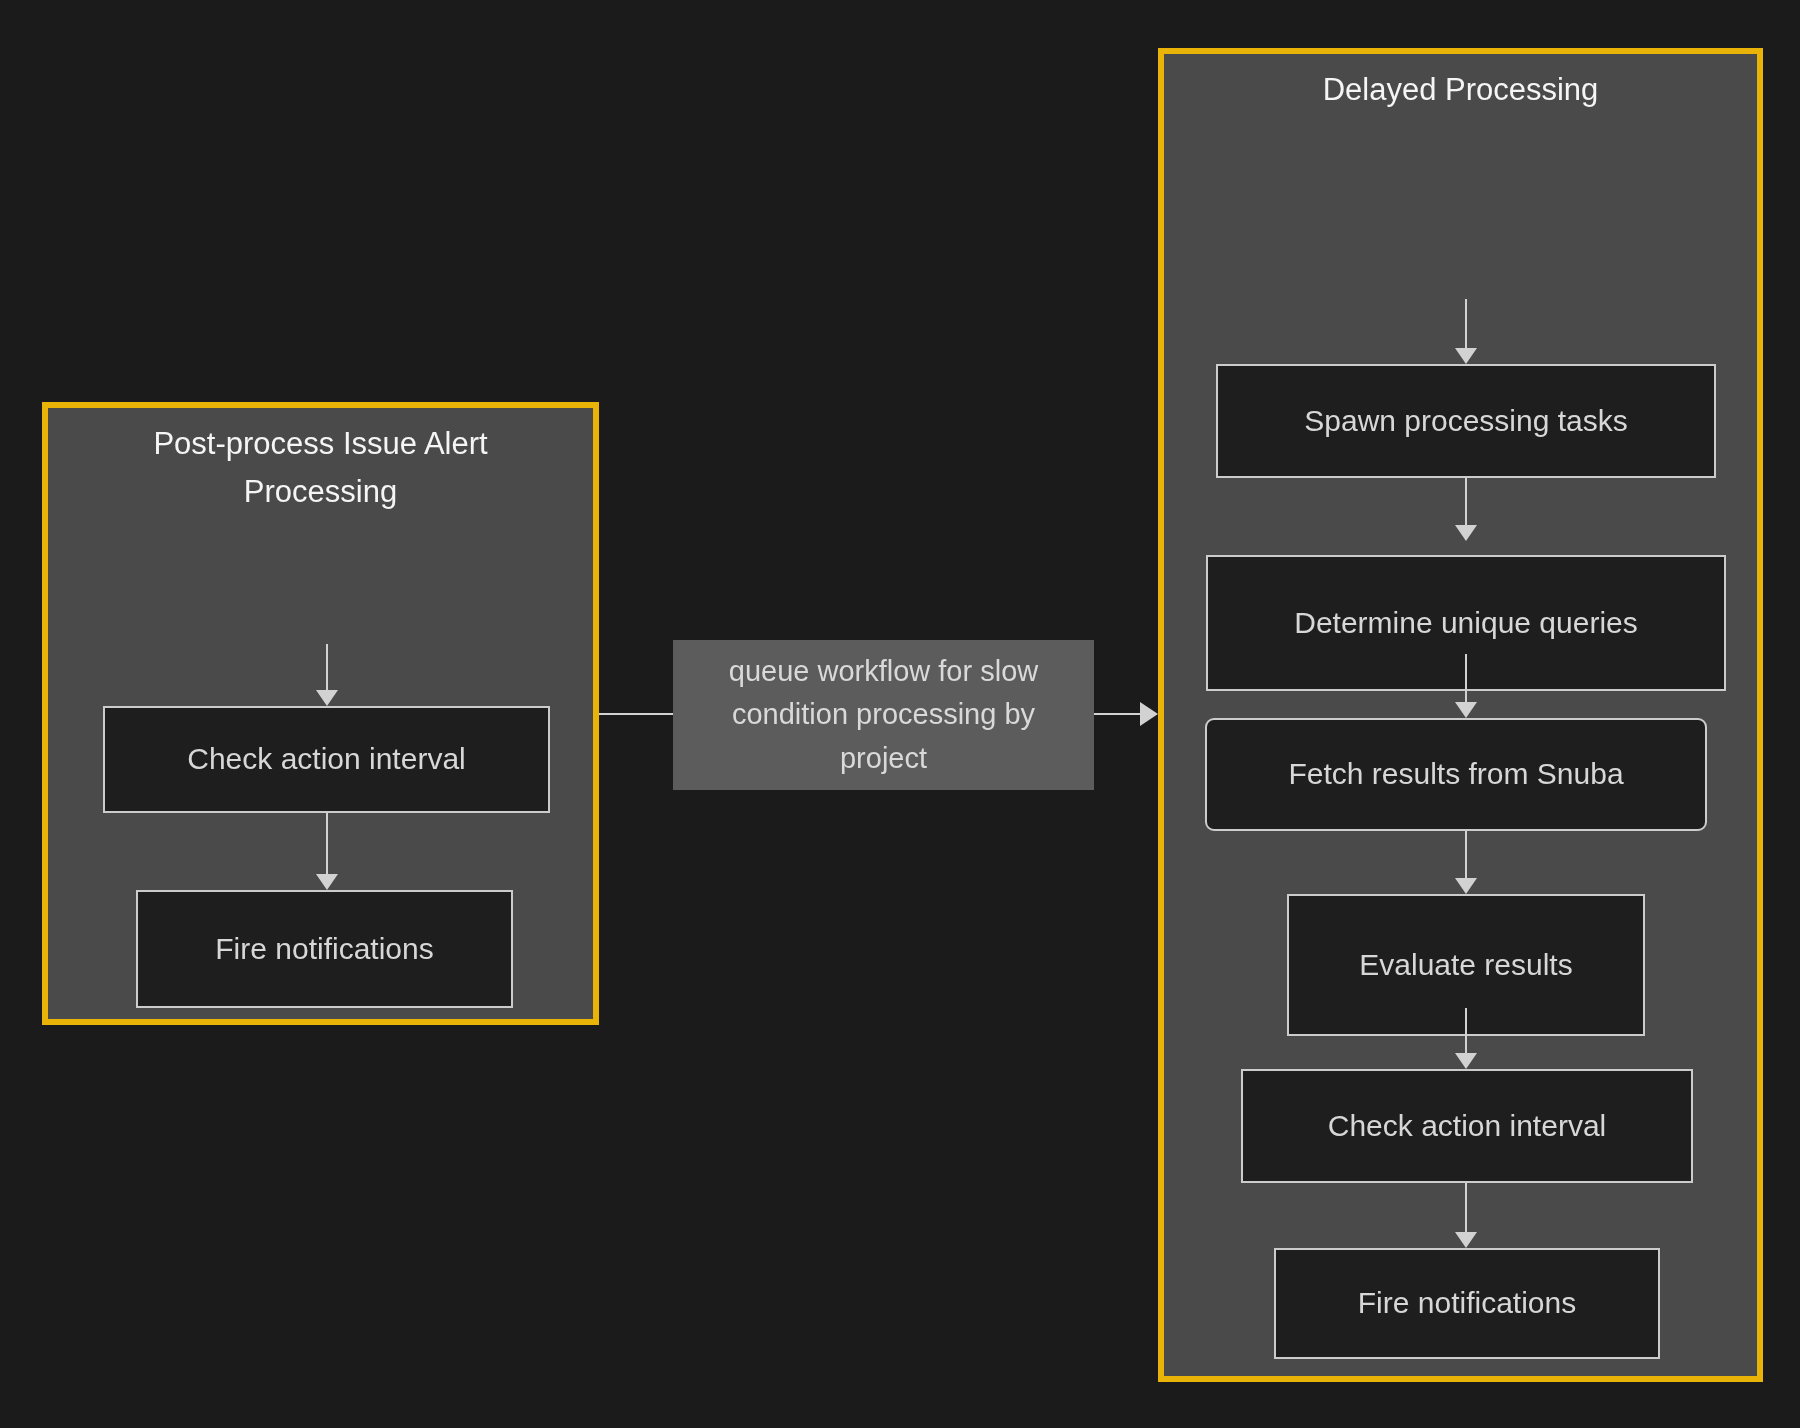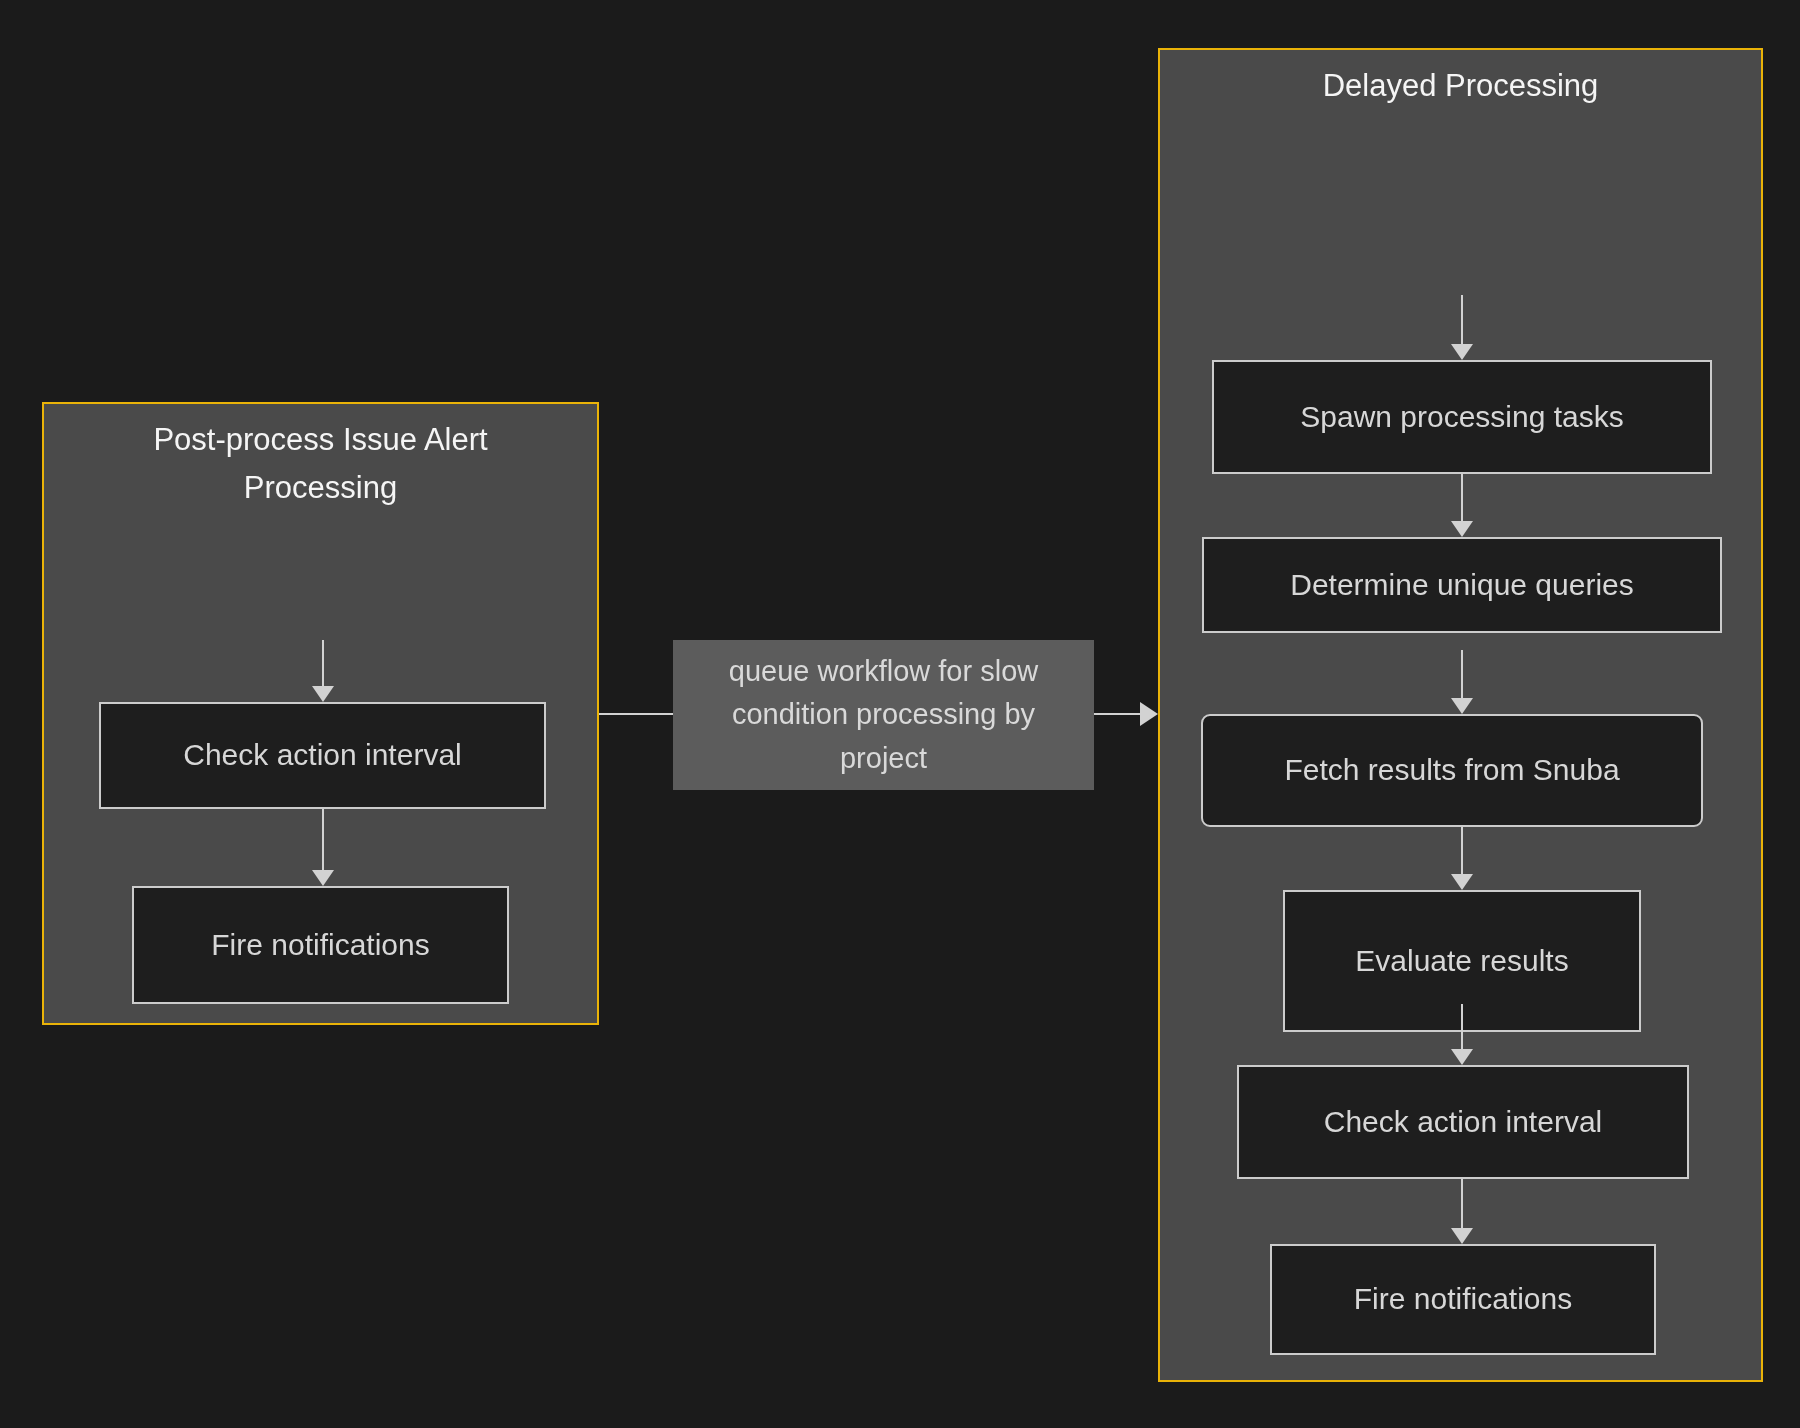--- a/index.html
+++ b/index.html
@@ -11,21 +11,21 @@
   .diagram {
     position: relative;
     width: 1800px;
     height: 1428px;
     background: #1b1b1b;
     overflow: hidden;
   }
   .cluster {
     position: absolute;
     background: #4a4a4a;
-    border: 2px solid #eab308;
+    border: 6px solid #eab308;
     box-sizing: border-box;
   }
   .cluster-title {
     color: #f5f5f5;
     font-size: 31px;
     line-height: 1.55;
     text-align: center;
     margin: 12px auto 0 auto;
   }
   .node {
@@ -115,21 +115,21 @@
       <div class="head"></div>
     </div>
 
     <div class="node" style="left:52px; top:310px; width:500px; height:114px;">Spawn processing tasks</div>
 
     <div class="varrow" style="left:290px; top:424px; height:63px;">
       <div class="shaft"></div>
       <div class="head"></div>
     </div>
 
-    <div class="node" style="left:42px; top:487px; width:520px; height:96px;">Determine unique queries</div>
+    <div class="node" style="left:42px; top:501px; width:520px; height:136px;">Determine unique queries</div>
 
     <div class="varrow" style="left:290px; top:600px; height:64px;">
       <div class="shaft"></div>
       <div class="head"></div>
     </div>
 
     <div class="node" style="left:41px; top:664px; width:502px; height:113px;border-radius:9px;">Fetch results from Snuba</div>
 
     <div class="varrow" style="left:290px; top:777px; height:63px;">
       <div class="shaft"></div>

